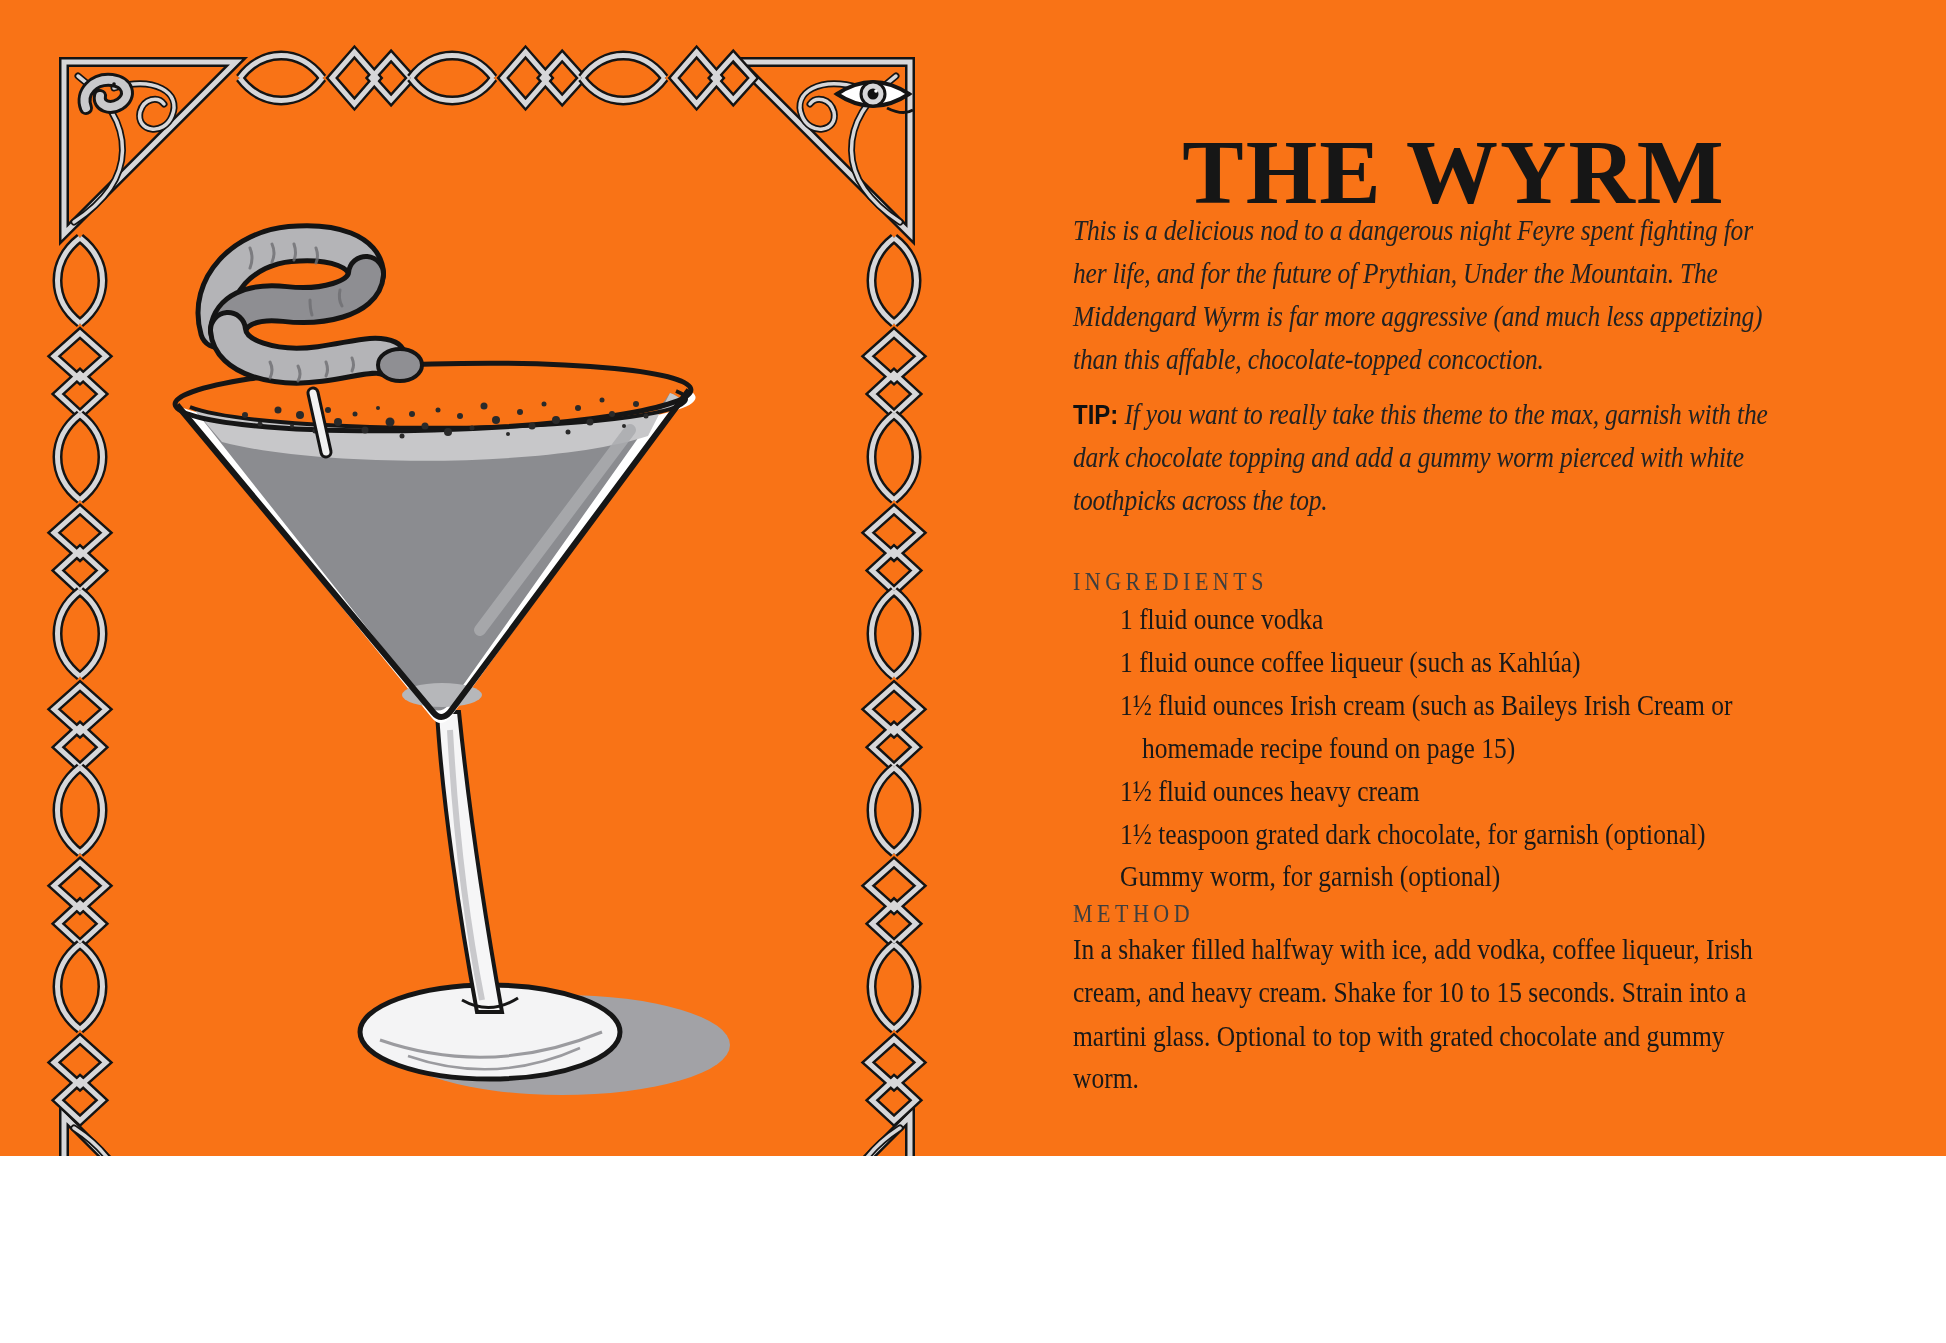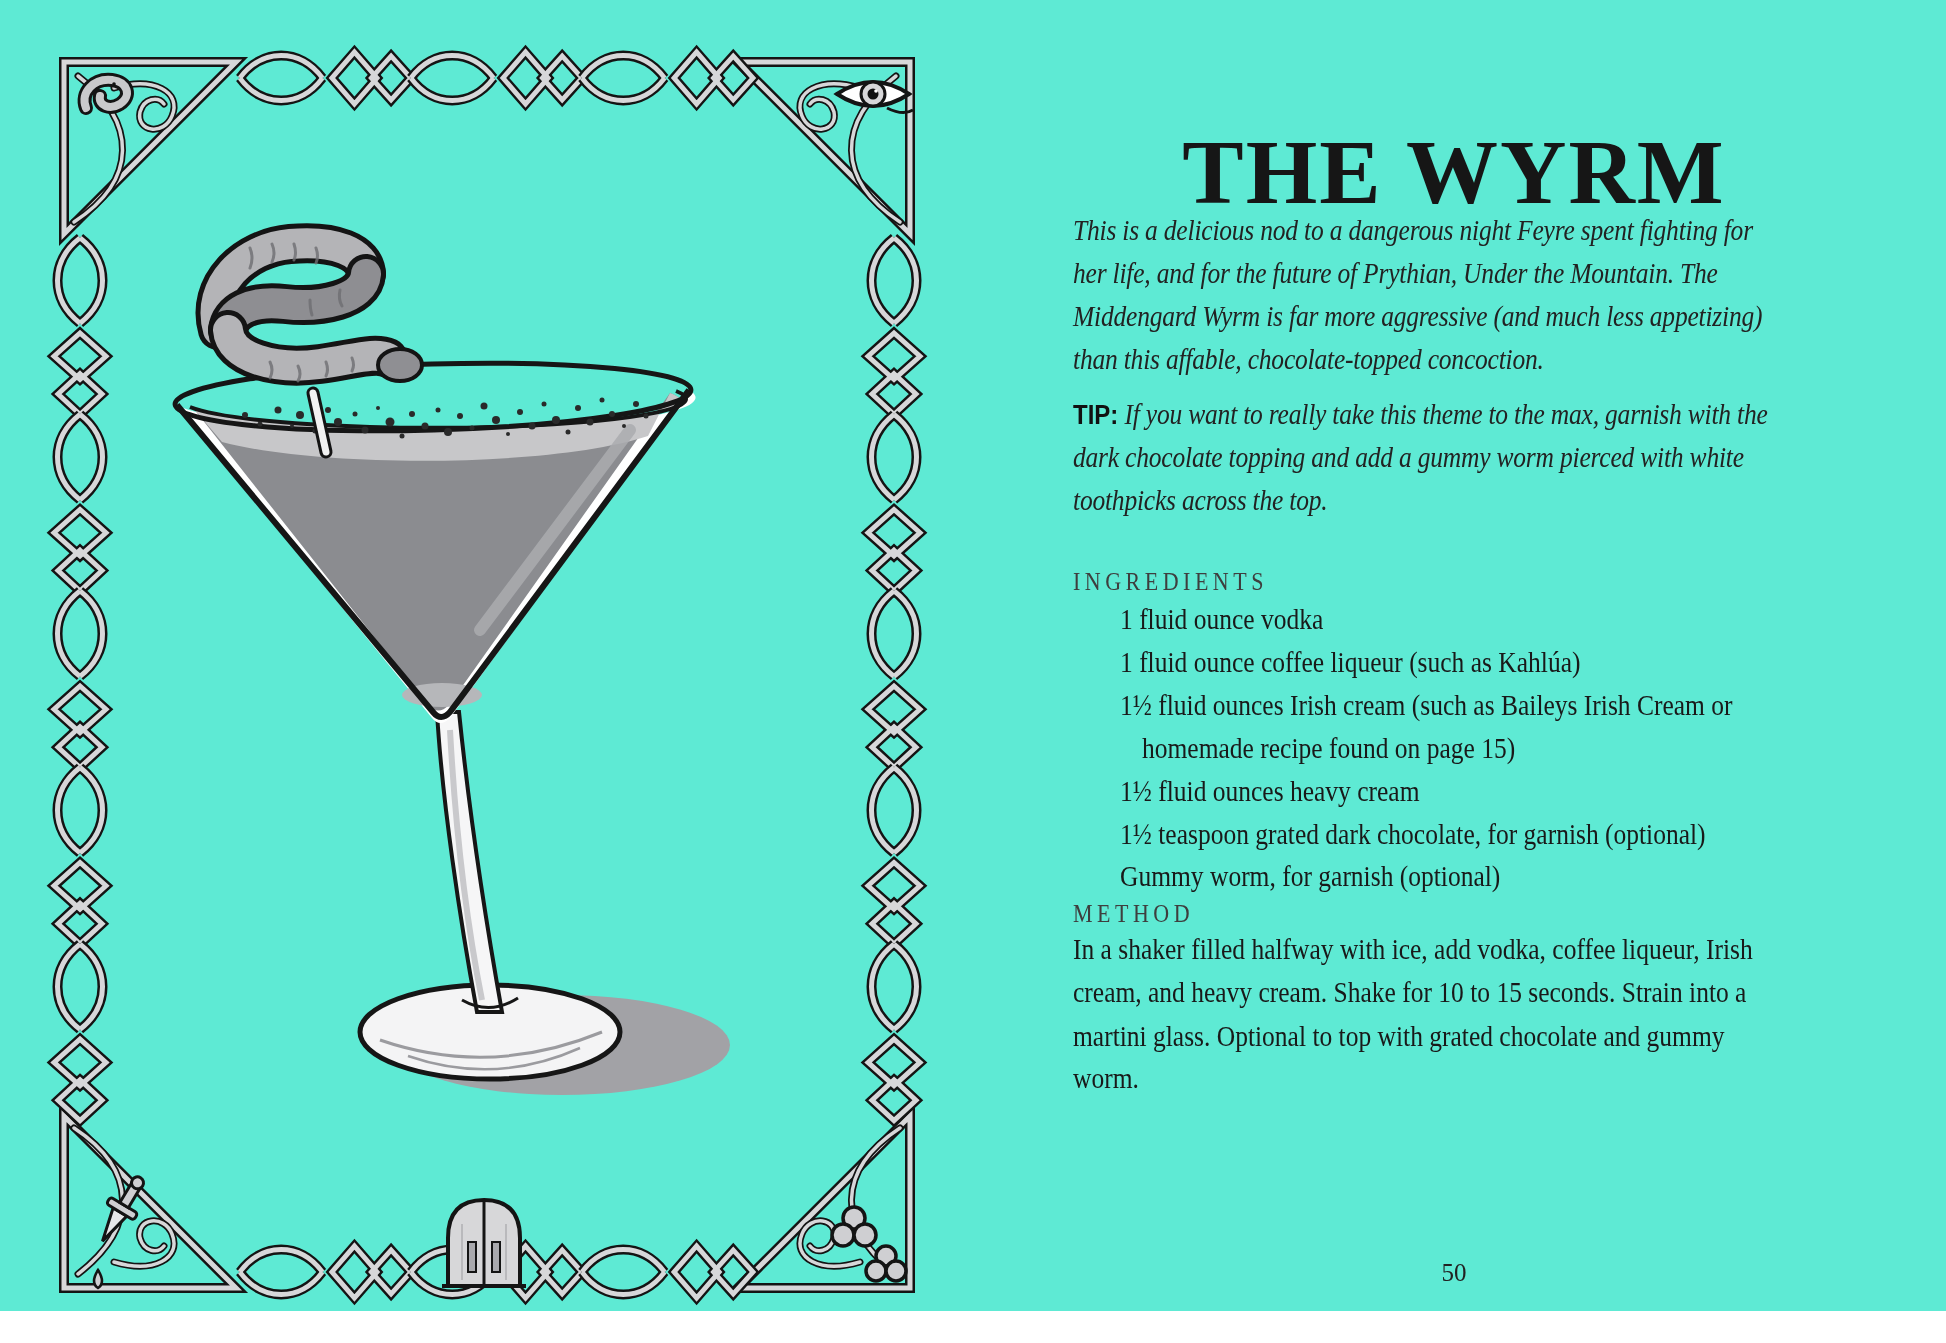--- a/index.html
+++ b/index.html
@@ -1,16 +1,16 @@
 <!DOCTYPE html>
 <html><head>
 <meta charset="utf-8">
 <style>
   html,body{margin:0;padding:0;background:#ffffff;}
-  .page{position:relative;width:1946px;height:1311px;background:#5eead4;overflow:hidden;
+  .page{position:relative;width:1946px;height:1156px;background:#f97316;overflow:hidden;
         font-family:"Liberation Serif",serif;color:#1a1a1a;}
 
   
   .border-svg{position:absolute;left:42px;top:40px;width:890px;height:1270px;}
   .art-svg{position:absolute;left:150px;top:200px;width:600px;height:900px;}
 
   
   .o1{stroke:#141414;stroke-width:10;fill:none;stroke-linejoin:miter;}
   .o2{stroke:#d7d7d9;stroke-width:5;fill:none;stroke-linejoin:miter;}
   .t1{stroke:#141414;stroke-width:7;fill:none;stroke-linecap:round;}

